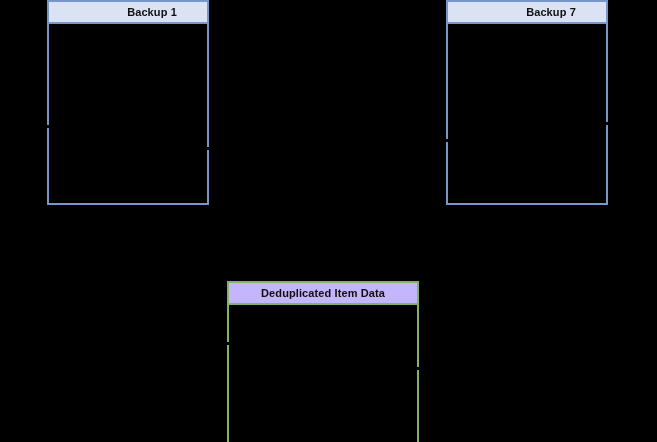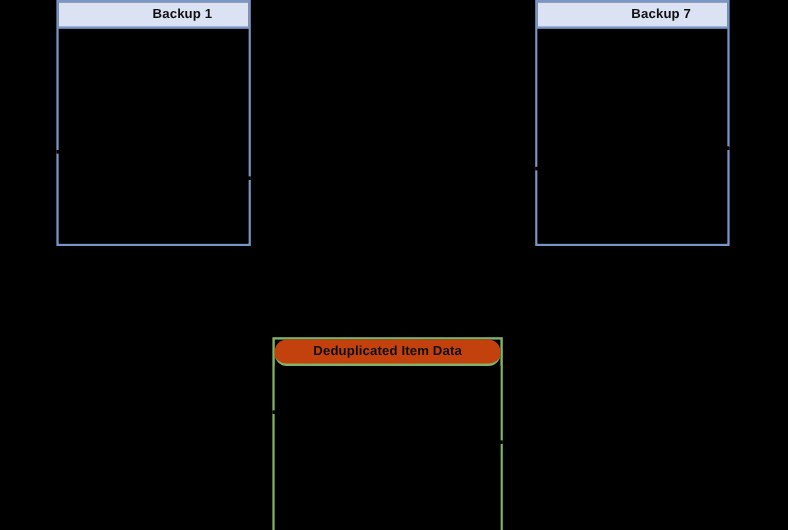--- a/index.html
+++ b/index.html
@@ -61,23 +61,22 @@
     top: 22px;
     background: #000000;
   }
 
   
   .node.green {
     border: 2px solid #82b366;
   }
   .node.green .node-header {
     height: 22px;
-    background: #c2410c;
+    background: #c4b5fd;
     border-bottom: 2px solid #82b366;
-    border-radius: 10px;
   }
   .node.green .node-body {
     top: 22px;
     background: #000000;
   }
 
   
   #backup-1   { left: 47px;  top: 0px;   width: 162px; height: 205px; }
   #backup-2   { left: 446px; top: 0px;   width: 162px; height: 205px; }
   #dedup-data { left: 227px; top: 281px; width: 192px; height: 165px; }

